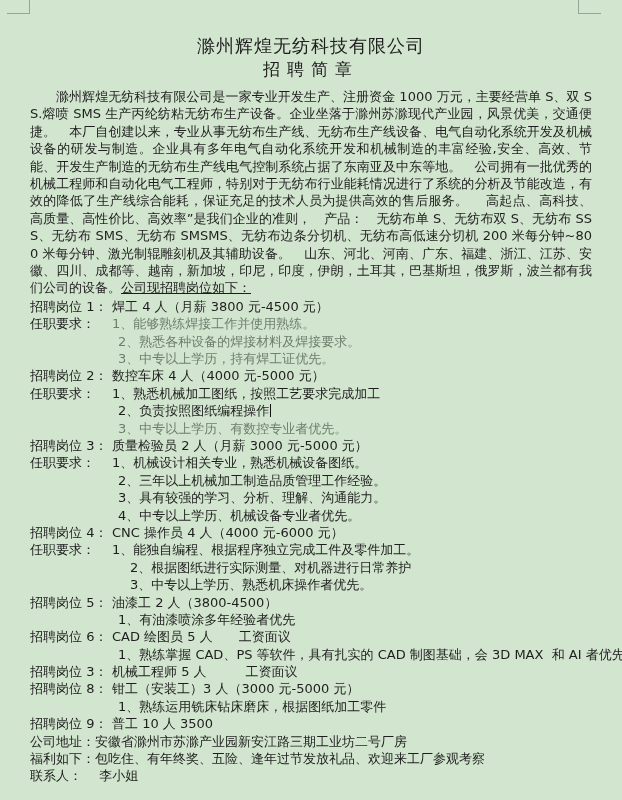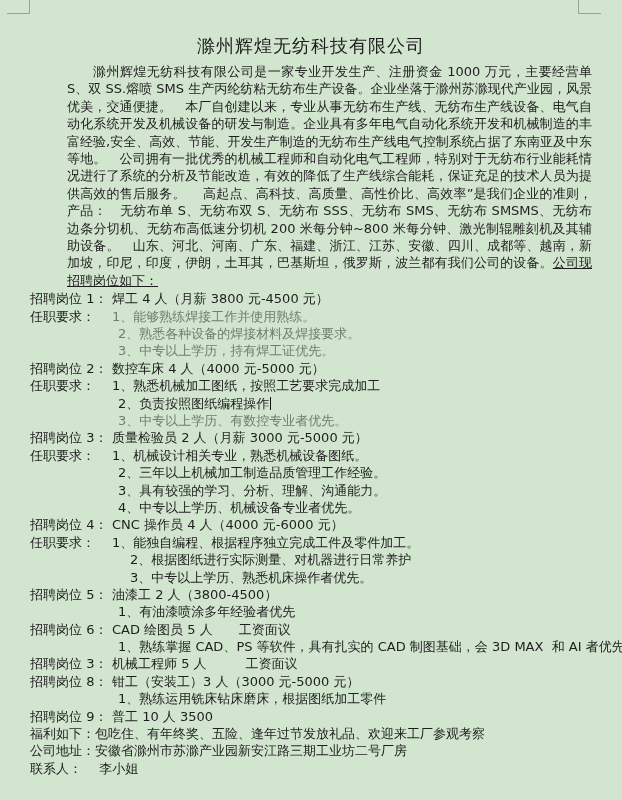--- a/index.html
+++ b/index.html
@@ -26,21 +26,20 @@
   .doc-subtitle{
     text-align:center;font-size:17px;line-height:25px;
     letter-spacing:7px;font-weight:400;
   }
   .intro{
     margin-top:6px;
     font-size:13px;line-height:17.4px;
     text-align:justify;text-indent:2em;
     white-space:pre-wrap;
     word-break:break-all;
-    margin-left:37px;
   }
   .intro .u{text-decoration:underline;}
   .lines{margin-top:1px;}
   .line{
     font-size:13px;line-height:17.4px;height:17.4px;
     white-space:pre;overflow:visible;
   }
   .lbl{display:inline-block;width:82px;}
   .txt{display:inline-block;}
   .ind1{padding-left:6px;}
@@ -55,20 +54,21 @@
 <body>
 
 <div class="page">
   <div class="crop crop-tl-h"></div>
   <div class="crop crop-tl-v"></div>
   <div class="crop crop-tr-h"></div>
   <div class="crop crop-tr-v"></div>
 
   <div class="content">
     <div class="doc-title">滁州辉煌无纺科技有限公司</div>
+    <div class="doc-subtitle">招聘简章</div>
     <div class="intro" id="intro"><span>滁州辉煌无纺科技有限公司是一家专业开发生产、注册资金 1000 万元，主要经营单 S、双 SS.熔喷 SMS 生产丙纶纺粘无纺布生产设备。企业坐落于滁州苏滁现代产业园，风景优美，交通便捷。　本厂自创建以来，专业从事无纺布生产线、无纺布生产线设备、电气自动化系统开发及机械设备的研发与制造。企业具有多年电气自动化系统开发和机械制造的丰富经验,安全、高效、节能、开发生产制造的无纺布生产线电气控制系统占据了东南亚及中东等地。　公司拥有一批优秀的机械工程师和自动化电气工程师，特别对于无纺布行业能耗情况进行了系统的分析及节能改造，有效的降低了生产线综合能耗，保证充足的技术人员为提供高效的售后服务。　 高起点、高科技、高质量、高性价比、高效率”是我们企业的准则，　产品：　无纺布单 S、无纺布双 S、无纺布 SSS、无纺布 SMS、无纺布 SMSMS、无纺布边条分切机、无纺布高低速分切机 200 米每分钟~800 米每分钟、激光制辊雕刻机及其辅助设备。　山东、河北、河南、广东、福建、浙江、江苏、安徽、四川、成都等、越南，新加坡，印尼，印度，伊朗，土耳其，巴基斯坦，俄罗斯，波兰都有我们公司的设备。</span><span class="u">公司现招聘岗位如下：</span></div>
     <div class="lines" id="job-lines">
         <div class="line"><span class="lbl">招聘岗位 1：</span><span class="txt">焊工 4 人（月薪 3800 元-4500 元）</span></div>
         <div class="line"><span class="lbl">任职要求：</span><span class="txt muted">1、能够熟练焊接工作并使用熟练。</span></div>
         <div class="line"><span class="lbl"></span><span class="txt ind1 muted">2、熟悉各种设备的焊接材料及焊接要求。</span></div>
         <div class="line"><span class="lbl"></span><span class="txt ind1 muted">3、中专以上学历，持有焊工证优先。</span></div>
         <div class="line"><span class="lbl">招聘岗位 2：</span><span class="txt">数控车床 4 人（4000 元-5000 元）</span></div>
         <div class="line"><span class="lbl">任职要求：</span><span class="txt">1、熟悉机械加工图纸，按照工艺要求完成加工</span></div>
         <div class="line"><span class="lbl"></span><span class="txt ind1">2、负责按照图纸编程操作</span><span class="caret"></span></div>
         <div class="line"><span class="lbl"></span><span class="txt ind1 muted">3、中专以上学历、有数控专业者优先。</span></div>
@@ -82,18 +82,18 @@
         <div class="line"><span class="lbl"></span><span class="txt ind2">2、根据图纸进行实际测量、对机器进行日常养护</span></div>
         <div class="line"><span class="lbl"></span><span class="txt ind2">3、中专以上学历、熟悉机床操作者优先。</span></div>
         <div class="line"><span class="lbl">招聘岗位 5：</span><span class="txt">油漆工 2 人（3800-4500）</span></div>
         <div class="line"><span class="lbl"></span><span class="txt ind1">1、有油漆喷涂多年经验者优先</span></div>
         <div class="line"><span class="lbl">招聘岗位 6：</span><span class="txt">CAD 绘图员 5 人　　工资面议</span></div>
         <div class="line"><span class="lbl"></span><span class="txt ind1">1、熟练掌握 CAD、PS 等软件，具有扎实的 CAD 制图基础，会 3D MAX  和 AI 者优先考虑。</span></div>
         <div class="line"><span class="lbl">招聘岗位 3：</span><span class="txt">机械工程师 5 人　　　工资面议</span></div>
         <div class="line"><span class="lbl">招聘岗位 8：</span><span class="txt">钳工（安装工）3 人（3000 元-5000 元）</span></div>
         <div class="line"><span class="lbl"></span><span class="txt ind1">1、熟练运用铣床钻床磨床，根据图纸加工零件</span></div>
         <div class="line"><span class="lbl">招聘岗位 9：</span><span class="txt">普工 10 人 3500</span></div>
+        <div class="line"><span class="txt">公司地址：安徽省滁州市苏滁产业园新安江路三期工业坊二号厂房</span></div>
         <div class="line"><span class="txt">福利如下：包吃住、有年终奖、五险、逢年过节发放礼品、欢迎来工厂参观考察</span></div>
-        <div class="line"><span class="txt">公司地址：安徽省滁州市苏滁产业园新安江路三期工业坊二号厂房</span></div>
         <div class="line"><span class="txt">联系人：　 李小姐</span></div>
       </div>
   </div>
 </div>
 
 </body></html>

